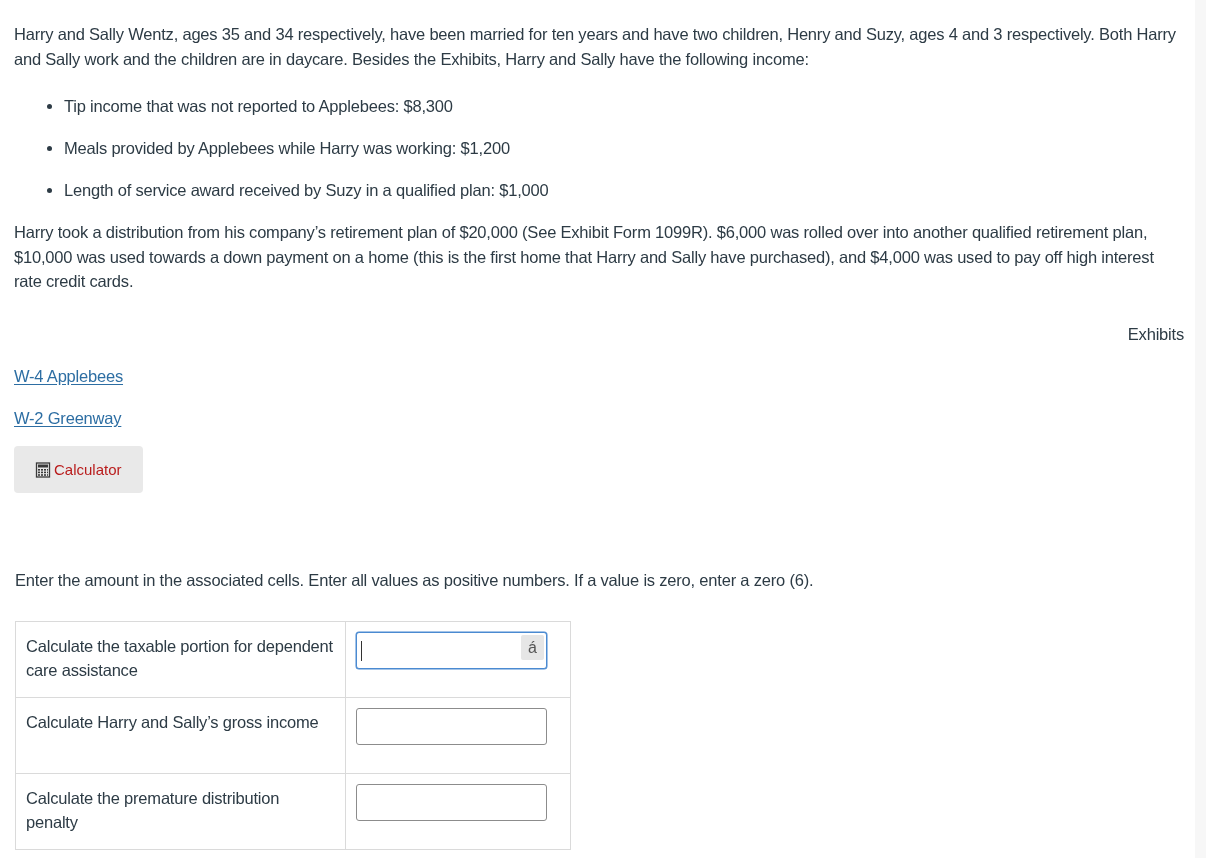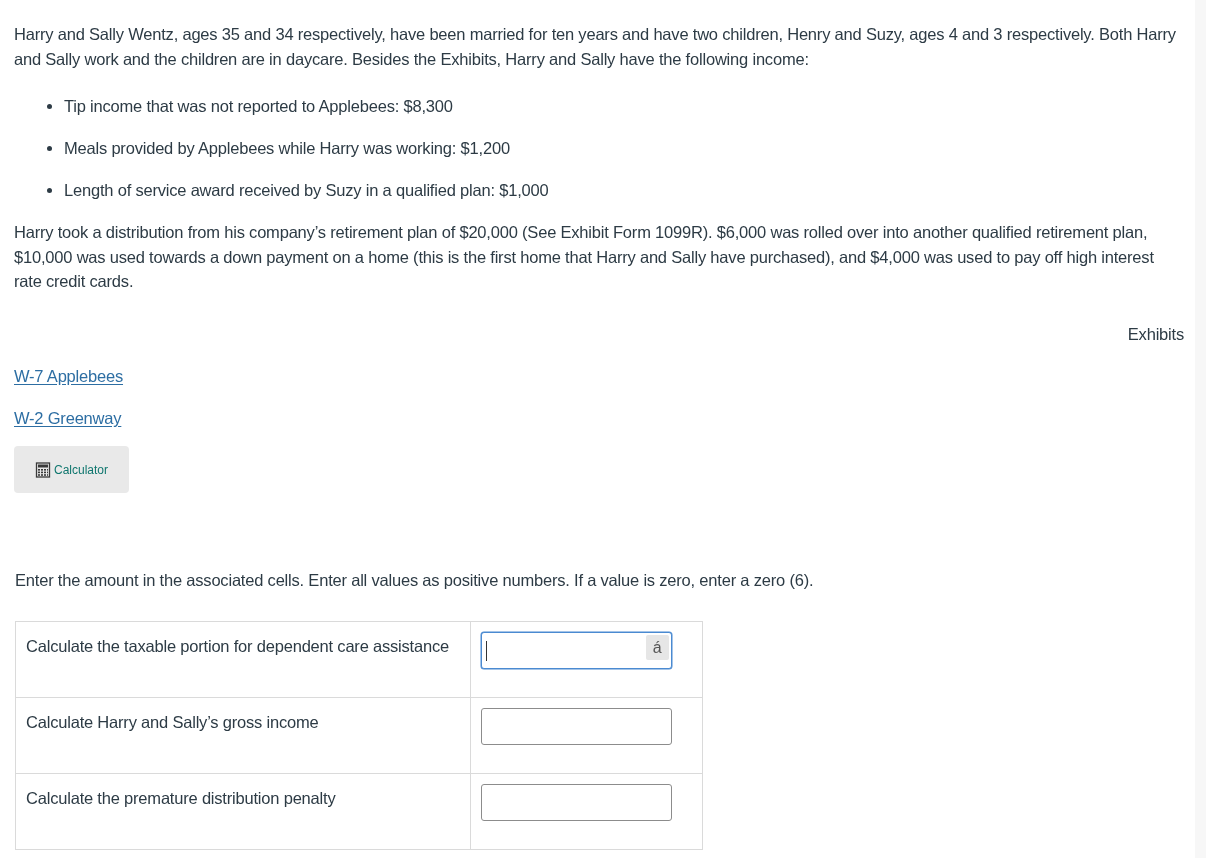--- a/index.html
+++ b/index.html
@@ -18,28 +18,28 @@
   ul.income { margin: 0; padding: 0 0 0 50px; list-style: disc; }
   ul.income li { line-height: 24px; margin-bottom: 18px; padding-left: 0; }
   ul.income li:last-child { }
   .dist { margin-bottom: 28px; }
   .exh-title { margin-bottom: 18px; text-align: right; }
   .link { display: block; color: #2d6ea3; text-decoration: underline; text-underline-offset: 2px; line-height: 24px; margin-bottom: 18px; cursor: pointer; }
   .link:last-of-type { margin-bottom: 18px; }
   .calc-btn {
     display: inline-flex; align-items: center; gap: 3px;
     background: #e9e9e9; border: none; border-radius: 4px;
-    height: 47px; padding: 0 21px 0 21px; font: inherit; color: #0f766e;
-    font-size: 12px; cursor: pointer; margin-top: -2px;
+    height: 47px; padding: 0 21px 0 21px; font: inherit; color: #b91c1c;
+    font-size: 15px; cursor: pointer; margin-top: -2px;
   }
   .calc-icon { width: 16px; height: 16px; display: inline-block; }
   .instructions { position: absolute; left: 15px; top: 568px; line-height: 24px; }
   table.q {
     position: absolute; left: 15px; top: 621px; border-collapse: collapse;
-    width: 688px;
+    width: 556px;
   }
   table.q td { border: 1px solid #dadada; vertical-align: top; height: 63px; }
   table.q td.label { width: 462px; padding: 12px 10px 0 10px; line-height: 24px; }
   table.q td.inp { width: 213px; padding: 10px 10px 0 10px; }
   .field {
     position: relative; width: 191px; height: 37px; border: 1px solid #8c8c8c;
     border-radius: 3px; background: #fff; box-sizing: border-box;
   }
   .field.focused { border-color: #4a8ad1; border-width: 1px; box-shadow: 0 0 0 0.5px #4a8ad1; }
   .field input {
@@ -64,21 +64,21 @@
   <ul class="income">
     <li>Tip income that was not reported to Applebees: $8,300</li>
     <li>Meals provided by Applebees while Harry was working: $1,200</li>
     <li>Length of service award received by Suzy in a qualified plan: $1,000</li>
   </ul>
 
   <p class="dist">Harry took a distribution from his company’s retirement plan of $20,000 (See Exhibit Form 1099R). $6,000 was rolled over into another qualified retirement plan, $10,000 was used towards a down payment on a home (this is the first home that Harry and Sally have purchased), and $4,000 was used to pay off high interest rate credit cards.</p>
 
   <p class="exh-title">Exhibits</p>
 
-  <a class="link">W-7 Applebees</a>
+  <a class="link">W-4 Applebees</a>
   <a class="link">W-2 Greenway</a>
 
   <button class="calc-btn">
     <span class="calc-icon">
       <svg width="16" height="16" viewBox="0 0 16 16">
         <rect x="1.5" y="1" width="13" height="14" fill="none" stroke="#3a3a3a" stroke-width="1.3"></rect>
         <rect x="3" y="2.5" width="10" height="3" fill="#3a3a3a"></rect>
         <g fill="#3a3a3a">
           <rect x="3" y="7" width="2" height="1.6"></rect>
             <rect x="6" y="7" width="2" height="1.6"></rect>

